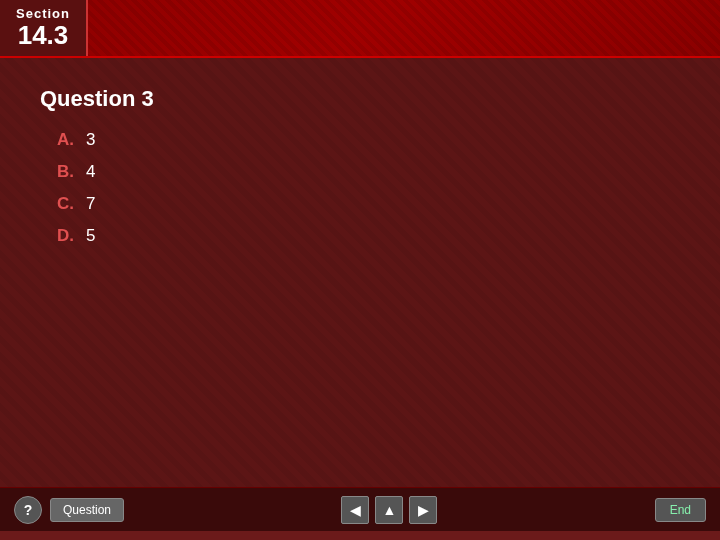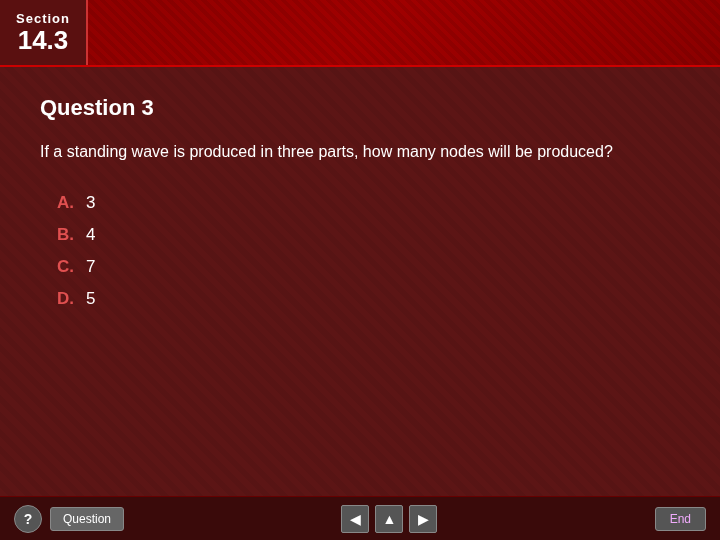--- a/index.html
+++ b/index.html
@@ -9,21 +9,21 @@
       height: 540px;
       overflow: hidden;
       font-family: Arial, sans-serif;
       background-color: #6b1a1a;
     }
 
     
     .header {
       display: flex;
       align-items: stretch;
-      height: 67px;
+      height: 58px;
       background: linear-gradient(135deg, #8b0000 0%, #a00000 50%, #8b0000 100%);
       border-bottom: 2px solid #cc0000;
       position: relative;
     }
 
     
     .header::before {
       content: '';
       position: absolute;
       inset: 0;
@@ -185,41 +185,40 @@
       border: 1px solid #888;
     }
 
     .footer-right {
       display: flex;
       align-items: center;
     }
 
     .end-btn {
       background-color: #555;
-      color: #f0abfc;
+      color: #86efac;
       font-size: 12px;
       padding: 4px 14px;
       border-radius: 3px;
       cursor: pointer;
       border: 1px solid #888;
     }
   </style>
 </head>
 <body>
 
 <div class="header">
   <div class="section-label-box">
     <span class="section-word">Section</span>
     <span class="section-number">14.3</span>
   </div>
 </div>
 
 <div class="main-content">
   <div class="question-title">Question 3</div>
-  <div class="question-text">If a standing wave is produced in three parts, how many nodes will be produced?</div>
   <div class="answer-options">
 
   <div class="answer-option">
         <span class="option-letter">A.</span>
         <span class="option-value">3</span>
       </div>
       <div class="answer-option">
         <span class="option-letter">B.</span>
         <span class="option-value">4</span>
       </div>

